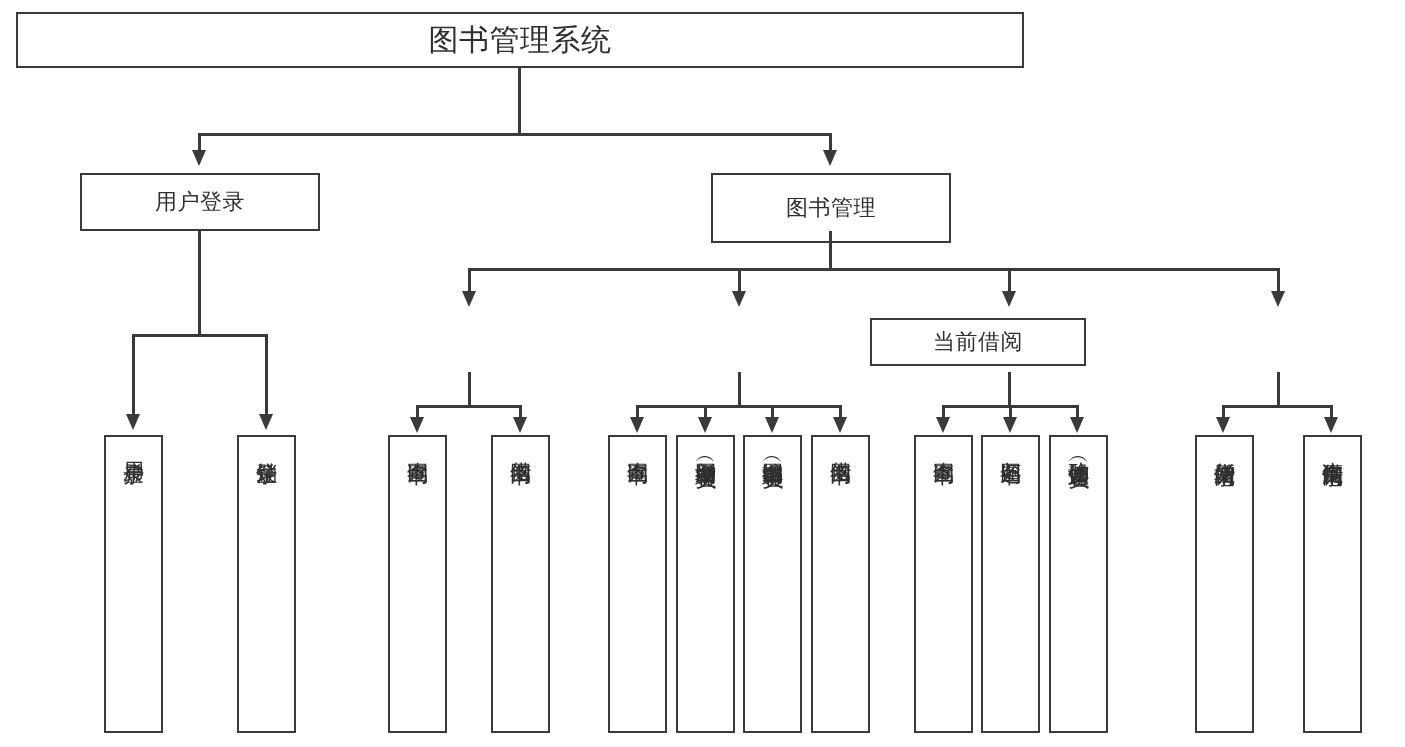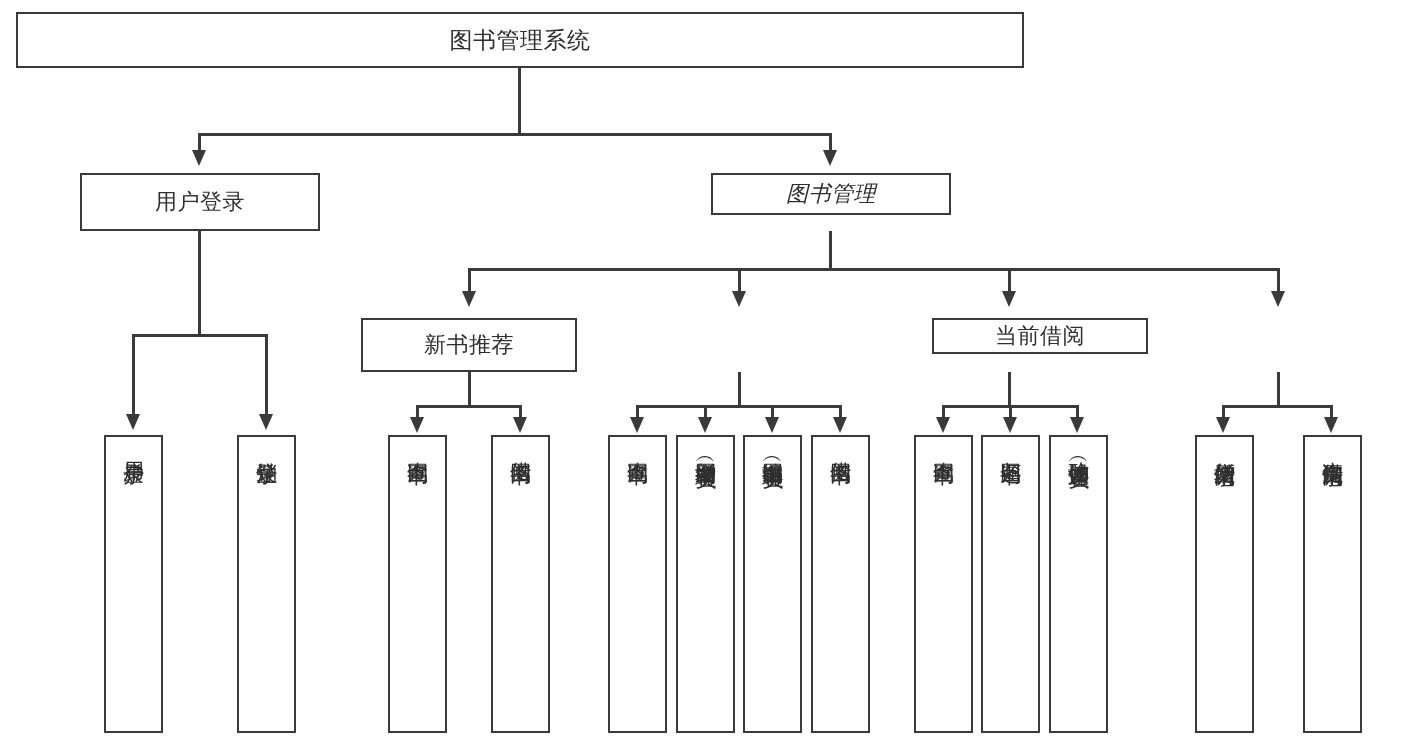--- a/index.html
+++ b/index.html
@@ -24,21 +24,21 @@
     align-items:center;
     justify-content:center;
     color:#2f2f2f;
   }
   .node .lbl{
     display:block;
     white-space:nowrap;
     letter-spacing:0.5px;
   }
   .node.h .lbl{ font-size:22px; line-height:1; }
-  .node.root .lbl{ font-size:23px; }
+  .node.root .lbl{ font-size:30px; }
   
   .node.v{
     align-items:flex-start;
     justify-content:center;
     padding-top:8px;
   }
   .node.v .lbl{
     writing-mode:vertical-rl;
     text-orientation:upright;
     font-size:21px;
@@ -86,21 +86,21 @@
   <div class="ln vv" style="left:198px; top:133px; width:3px; height:22px;"></div>
   <div class="arw" style="left:192px; top:150px;"></div>
 
   <div class="ln vv" style="left:829px; top:133px; width:3px; height:22px;"></div>
   <div class="arw" style="left:823px; top:150px;"></div>
 
   <div class="node h" style="left:80px; top:173px; width:240px; height:58px;">
     <span class="lbl">用户登录</span>
   </div>
 
-  <div class="node h" style="left:711px; top:173px; width:240px; height:42px;font-style:italic;">
+  <div class="node h" style="left:711px; top:173px; width:240px; height:70px;">
     <span class="lbl">图书管理</span>
   </div>
 
   <div class="ln vv" style="left:198px; top:231px; width:3px; height:105px;"></div>
   <div class="ln hh" style="left:132px; top:334px; width:136px; height:3px;"></div>
   <div class="ln vv" style="left:132px; top:334px; width:3px; height:82px;"></div>
   <div class="arw" style="left:126px; top:414px;"></div>
   <div class="ln vv" style="left:265px; top:334px; width:3px; height:82px;"></div>
   <div class="arw" style="left:259px; top:414px;"></div>
 
@@ -108,24 +108,21 @@
   <div class="ln hh" style="left:468px; top:268px; width:812px; height:3px;"></div>
   <div class="ln vv" style="left:468px; top:268px; width:3px; height:25px;"></div>
   <div class="arw" style="left:462px; top:291px;"></div>
   <div class="ln vv" style="left:738px; top:268px; width:3px; height:25px;"></div>
   <div class="arw" style="left:732px; top:291px;"></div>
   <div class="ln vv" style="left:1008px; top:268px; width:3px; height:25px;"></div>
   <div class="arw" style="left:1002px; top:291px;"></div>
   <div class="ln vv" style="left:1277px; top:268px; width:3px; height:25px;"></div>
   <div class="arw" style="left:1271px; top:291px;"></div>
 
-  <div class="node h" style="left:361px; top:318px; width:216px; height:54px;">
-    <span class="lbl">新书推荐</span>
-  </div>
-  <div class="node h" style="left:932px; top:318px; width:216px; height:36px;">
+  <div class="node h" style="left:870px; top:318px; width:216px; height:48px;">
     <span class="lbl">当前借阅</span>
   </div>
 
   <div class="ln vv" style="left:468px; top:372px; width:3px; height:36px;"></div>
   <div class="ln hh" style="left:416px; top:405px; width:106px; height:3px;"></div>
   <div class="ln vv" style="left:416px; top:405px; width:3px; height:14px;"></div>
   <div class="arw" style="left:410px; top:417px;"></div>
   <div class="ln vv" style="left:519px; top:405px; width:3px; height:14px;"></div>
   <div class="arw" style="left:513px; top:417px;"></div>
 

